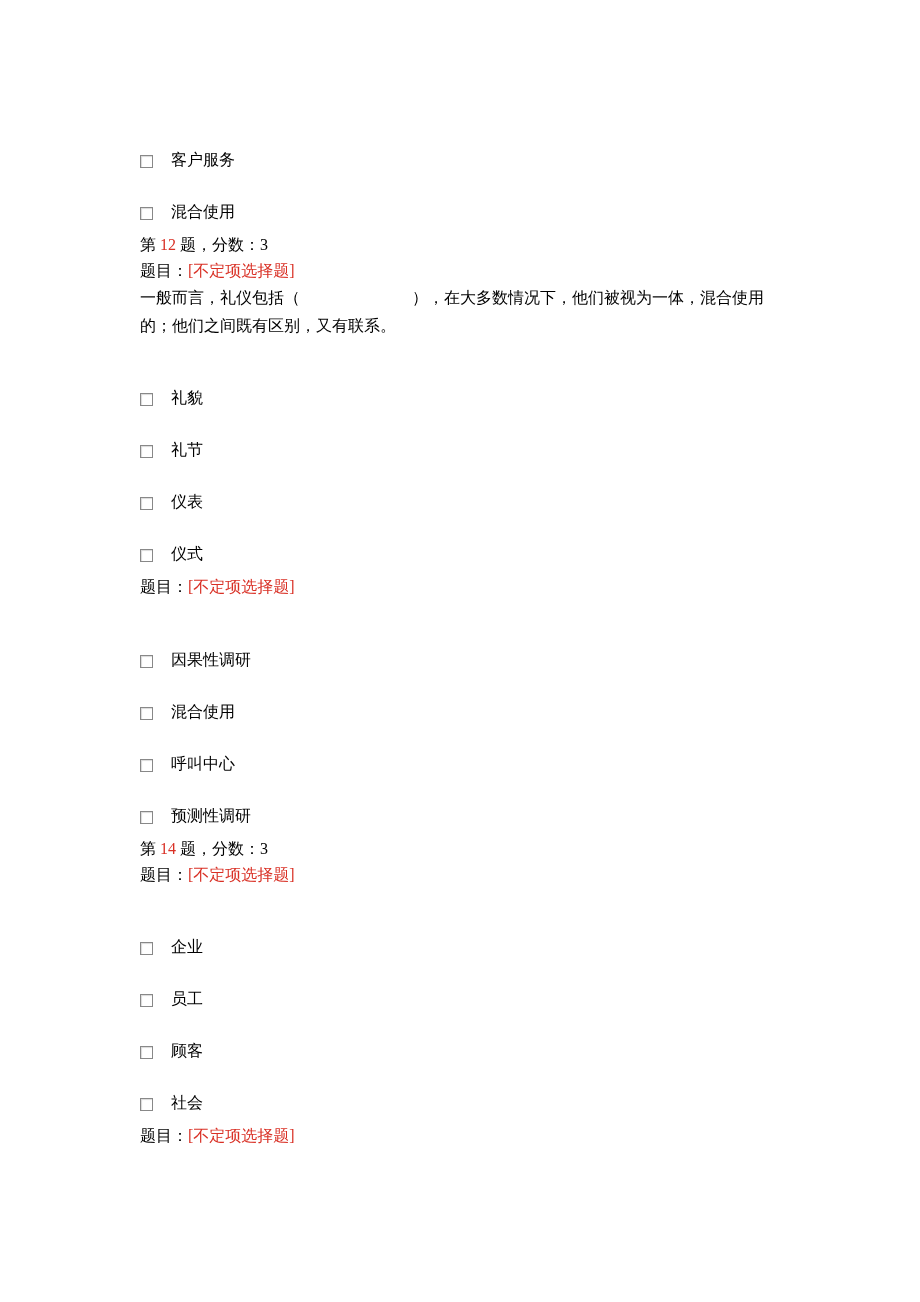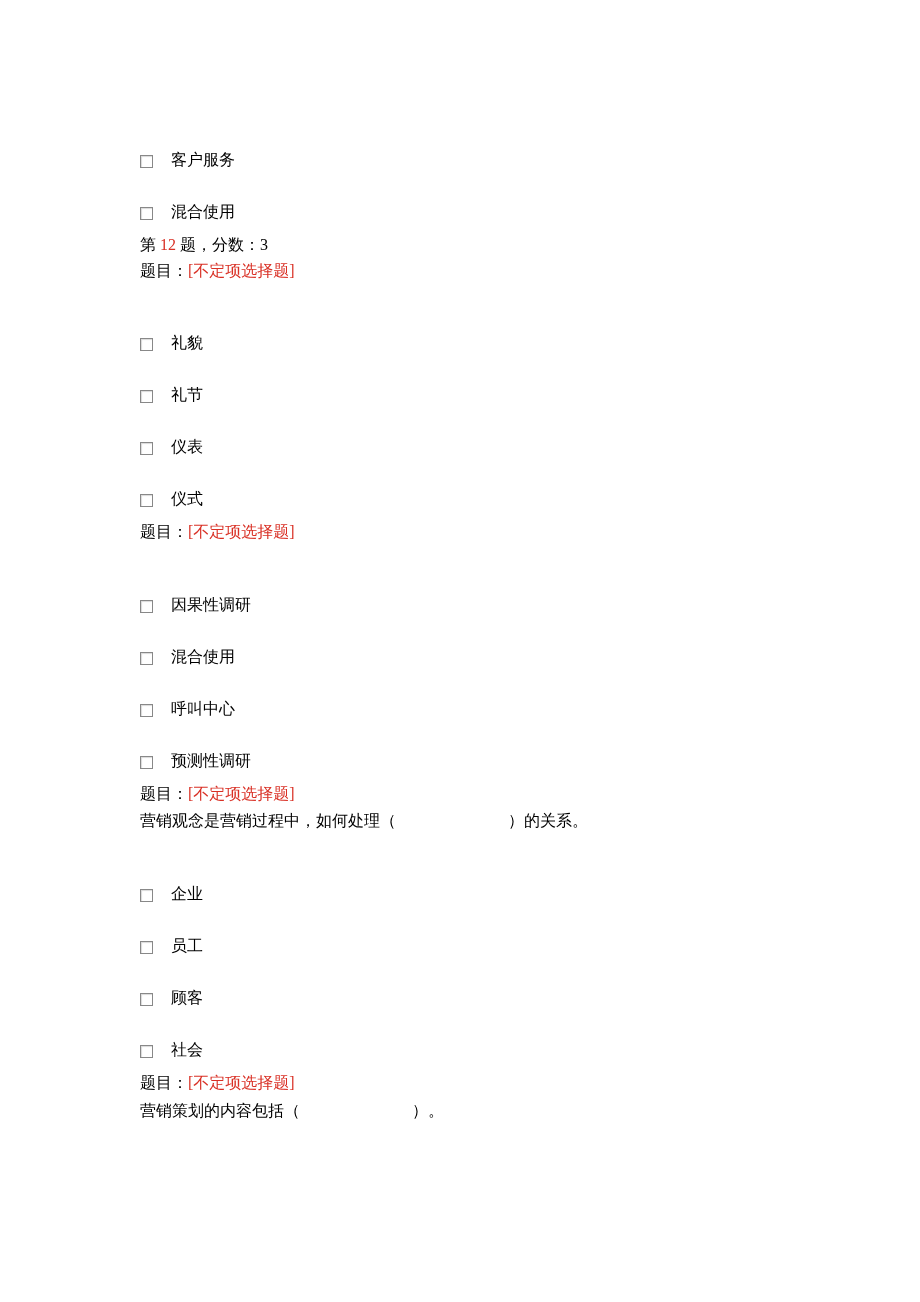--- a/index.html
+++ b/index.html
@@ -65,20 +65,22 @@
   <span class="option-label">混合使用</span>
 </div>
 
 <div class="question-header">
   <div class="question-line">
     <span>第 </span><span class="red">12</span><span> 题，分数：</span><span>3</span>
   </div>
   <div class="question-line">
     <span>题目：</span><span class="red">[不定项选择题]</span>
   </div>
+  <div class="question-stem">一般而言，礼仪包括（　　　　　　　），在大多数情况下，他们被视为一体，混合使用</div>
+  <div class="question-stem">的；他们之间既有区别，又有联系。</div>
 </div>
 <div class="gap"></div>
 <div class="option-row">
   <span class="checkbox"></span>
   <span class="option-label">礼貌</span>
 </div>
 <div class="option-row">
   <span class="checkbox"></span>
   <span class="option-label">礼节</span>
 </div>
@@ -109,23 +111,25 @@
   <span class="checkbox"></span>
   <span class="option-label">呼叫中心</span>
 </div>
 <div class="option-row">
   <span class="checkbox"></span>
   <span class="option-label">预测性调研</span>
 </div>
 
 <div class="question-header">
   <div class="question-line">
+    <span>第 </span><span class="red">14</span><span> 题，分数：</span><span>3</span>
+  </div>
+  <div class="question-line">
     <span>题目：</span><span class="red">[不定项选择题]</span>
   </div>
-  <div class="question-stem">营销观念是营销过程中，如何处理（　　　　　　　）的关系。</div>
 </div>
 <div class="gap"></div>
 <div class="option-row">
   <span class="checkbox"></span>
   <span class="option-label">企业</span>
 </div>
 <div class="option-row">
   <span class="checkbox"></span>
   <span class="option-label">员工</span>
 </div>
@@ -135,14 +139,13 @@
 </div>
 <div class="option-row">
   <span class="checkbox"></span>
   <span class="option-label">社会</span>
 </div>
 
 <div class="question-header">
   <div class="question-line">
     <span>题目：</span><span class="red">[不定项选择题]</span>
   </div>
-  <div class="question-stem">营销策划的内容包括（　　　　　　　）。</div>
 </div>
 
 </body></html>

